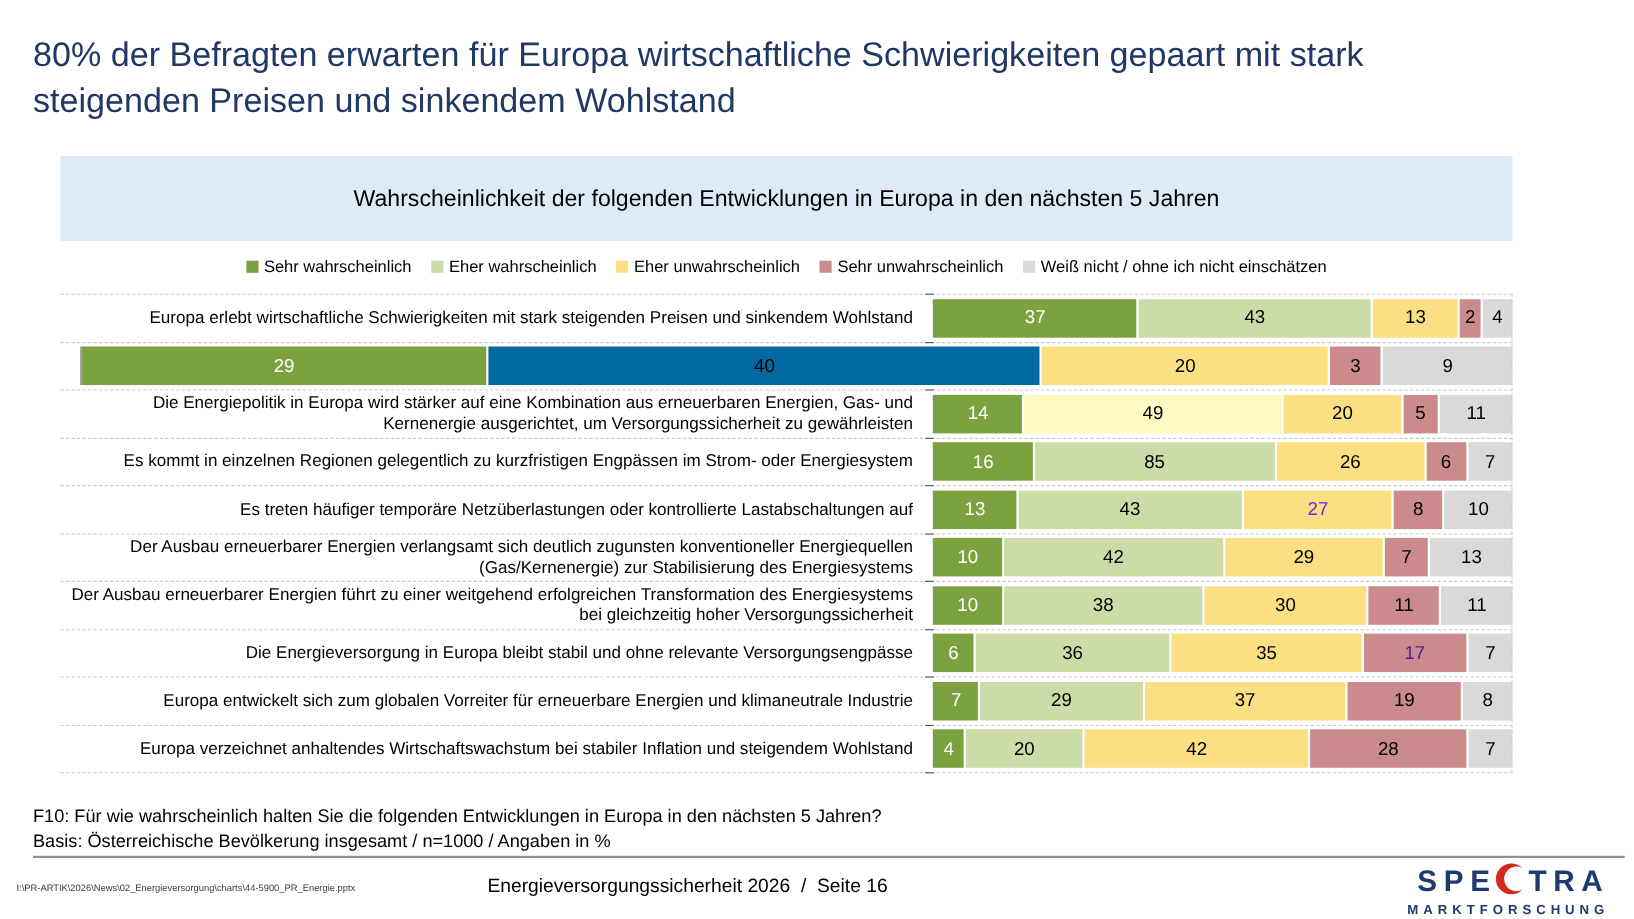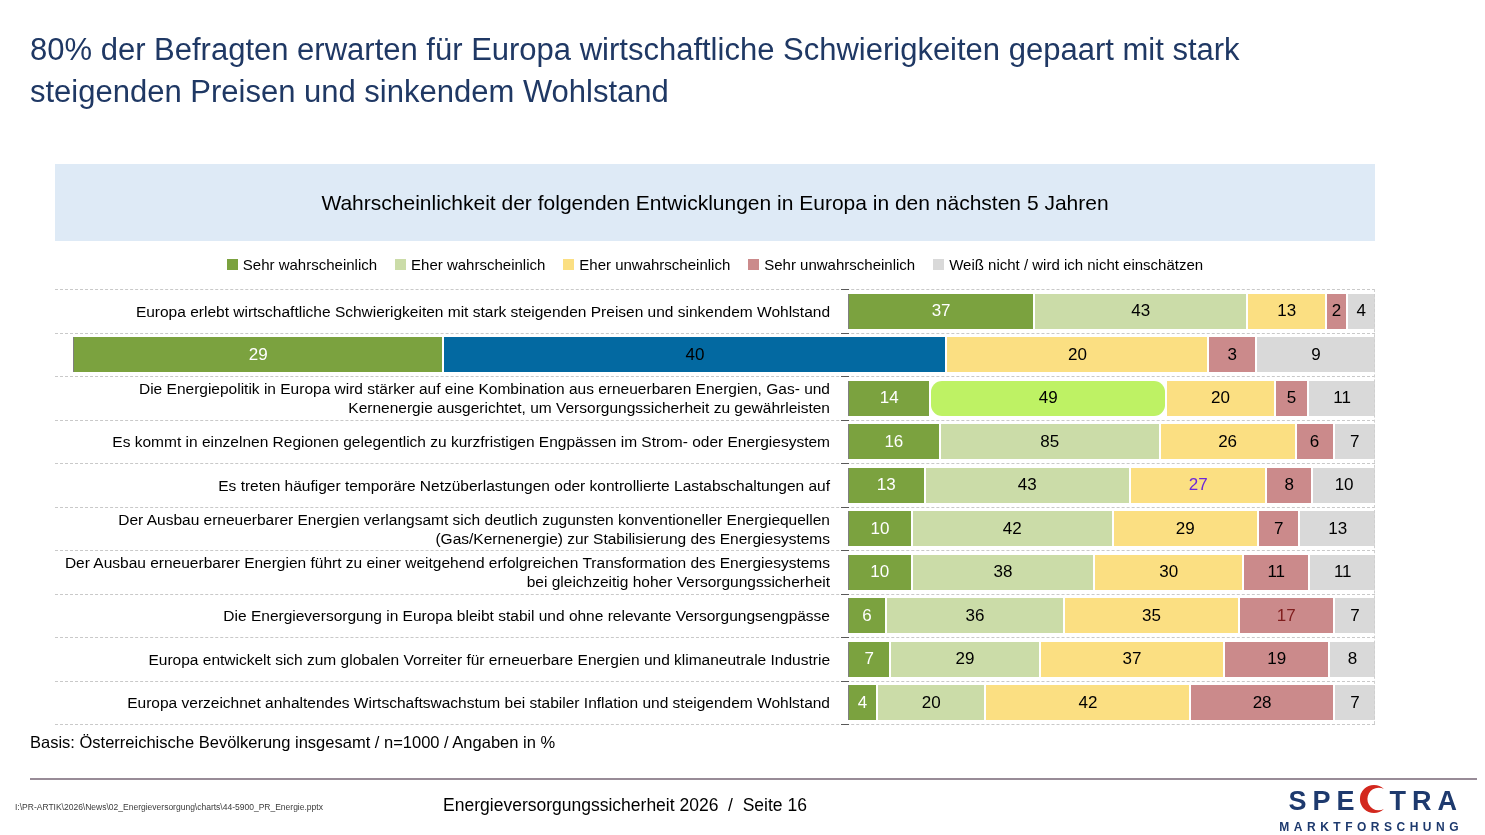--- a/index.html
+++ b/index.html
@@ -6,21 +6,21 @@
   body{
     width:1485px;height:835px;position:relative;overflow:hidden;
     background:#ffffff;font-family:"Liberation Sans","DejaVu Sans",sans-serif;
   }
   
   .page-title{
     position:absolute;left:30px;top:8px;width:1215px;
     font-size:31px;line-height:42px;font-weight:400;color:#1F3864;
   }
   
-  .chart-panel{position:absolute;left:55px;top:164px;width:1320px;}
+  .chart-panel{position:absolute;left:55px;top:142px;width:1320px;}
   .chart-title-box{
     height:77px;background:#DEEAF6;display:flex;align-items:center;justify-content:center;
   }
   .chart-title-box span{font-size:21px;color:#000;}
   
   .legend{
     margin-top:13px;height:20px;display:flex;align-items:center;justify-content:center;gap:18px;
   }
   .legend-item{display:flex;align-items:center;gap:5px;}
   .legend-swatch{width:11px;height:11px;flex:0 0 11px;}
@@ -83,21 +83,21 @@
       <div class="legend-item">
         <span class="legend-swatch" style="background: rgb(251, 223, 130);"></span>
         <span class="legend-label">Eher unwahrscheinlich</span>
       </div>
       <div class="legend-item">
         <span class="legend-swatch" style="background: rgb(203, 138, 139);"></span>
         <span class="legend-label">Sehr unwahrscheinlich</span>
       </div>
       <div class="legend-item">
         <span class="legend-swatch" style="background: rgb(217, 217, 217);"></span>
-        <span class="legend-label">Weiß nicht / wird ich nicht einschätzen</span>
+        <span class="legend-label">Weiß nicht / ohne ich nicht einschätzen</span>
       </div>
     </div>
   <div id="chart">
       <div class="chart-row">
         <div class="tick"></div>
         <div class="row-label">Europa erlebt wirtschaftliche Schwierigkeiten mit stark steigenden Preisen und sinkendem Wohlstand</div>
         <div class="bars">
           <div class="seg" style="flex-grow: 37; background: rgb(123, 162, 63);">
             <span class="segval" style="color: rgb(255, 255, 255);">37</span>
           </div>
@@ -135,21 +135,21 @@
           </div>
         </div>
       </div>
       <div class="chart-row">
         <div class="tick"></div>
         <div class="row-label">Die Energiepolitik in Europa wird stärker auf eine Kombination aus erneuerbaren Energien, Gas- und Kernenergie ausgerichtet, um Versorgungssicherheit zu gewährleisten</div>
         <div class="bars">
           <div class="seg" style="flex-grow: 14; background: rgb(123, 162, 63);">
             <span class="segval" style="color: rgb(255, 255, 255);">14</span>
           </div>
-          <div class="seg" style="flex-grow: 49; background: #bef264; border-radius: 11px;">
+          <div class="seg" style="flex-grow: 49; background: #fef9c3;">
             <span class="segval" style="color: rgb(0, 0, 0);">49</span>
           </div>
           <div class="seg" style="flex-grow: 20; background: rgb(251, 223, 130);">
             <span class="segval" style="color: rgb(0, 0, 0);">20</span>
           </div>
           <div class="seg" style="flex-grow: 5; background: rgb(203, 138, 139);">
             <span class="segval" style="color: rgb(0, 0, 0);">5</span>
           </div>
           <div class="seg" style="flex-grow: 11; background: rgb(217, 217, 217);">
             <span class="segval" style="color: rgb(0, 0, 0);">11</span>
@@ -247,21 +247,21 @@
           <div class="seg" style="flex-grow: 6; background: rgb(123, 162, 63);">
             <span class="segval" style="color: rgb(255, 255, 255);">6</span>
           </div>
           <div class="seg" style="flex-grow: 36; background: rgb(203, 220, 168);">
             <span class="segval" style="color: rgb(0, 0, 0);">36</span>
           </div>
           <div class="seg" style="flex-grow: 35; background: rgb(251, 223, 130);">
             <span class="segval" style="color: rgb(0, 0, 0);">35</span>
           </div>
           <div class="seg" style="flex-grow: 17; background: rgb(203, 138, 139);">
-            <span class="segval" style="color: #7f1d1d;">17</span>
+            <span class="segval" style="color: #4c1d95;">17</span>
           </div>
           <div class="seg" style="flex-grow: 7; background: rgb(217, 217, 217);">
             <span class="segval" style="color: rgb(0, 0, 0);">7</span>
           </div>
         </div>
       </div>
       <div class="chart-row">
         <div class="tick"></div>
         <div class="row-label">Europa entwickelt sich zum globalen Vorreiter für erneuerbare Energien und klimaneutrale Industrie</div>
         <div class="bars">
@@ -301,20 +301,21 @@
           <div class="seg" style="flex-grow: 7; background: rgb(217, 217, 217);">
             <span class="segval" style="color: rgb(0, 0, 0);">7</span>
           </div>
         </div>
       </div>
       <div class="tick-last"></div>
     </div>
 </div>
 
 <div class="footnote">
+  <div>F10: Für wie wahrscheinlich halten Sie die folgenden Entwicklungen in Europa in den nächsten 5 Jahren?</div>
   <div>Basis: Österreichische Bevölkerung insgesamt / n=1000 / Angaben in %</div>
 </div>
 
 <div class="divider"></div>
 
 <div class="file-path">I:\PR-ARTIK\2026\News\02_Energieversorgung\charts\44-5900_PR_Energie.pptx</div>
 <div class="page-info">Energieversorgungssicherheit 2026  /  Seite 16</div>
 
 <div class="logo">
   <div class="logo-top">

